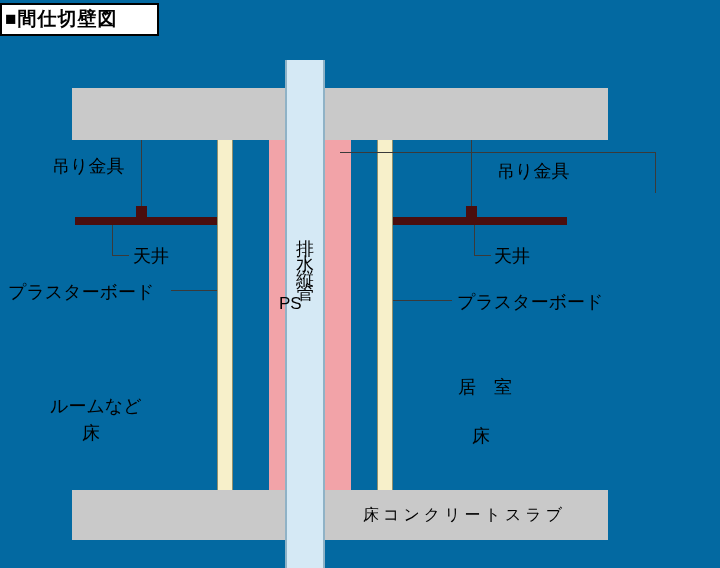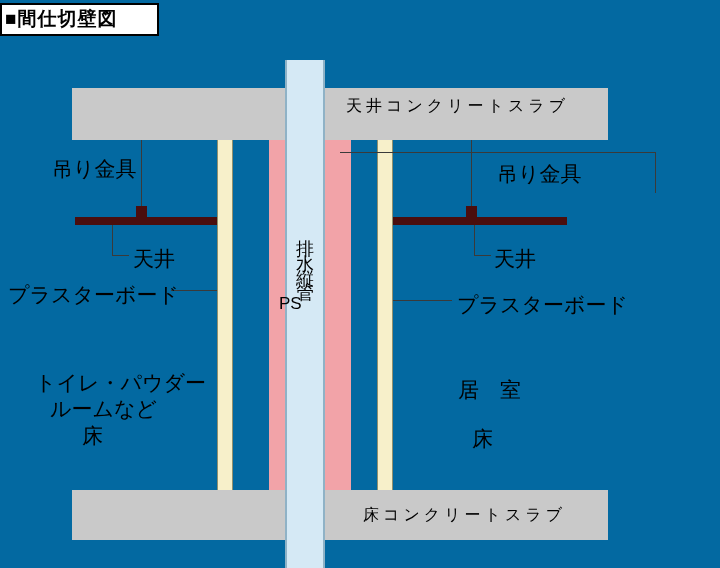--- a/index.html
+++ b/index.html
@@ -1,21 +1,21 @@
 <!DOCTYPE html>
 <html style="--slab: #c9c9c9; --pipe-fill: #d5e9f5; --pipe-border: #8fb2c6; --sound-sheet: #f2a3a8; --plasterboard: #f7f0ca; --plasterboard-border: #90906e; --ceiling-bar: #4a0e0e; --line: #3a3a3a;"><head>
 <meta charset="utf-8">
 <style>
   html,body{margin:0;padding:0;background:#ffffff;}
   .canvas{position:relative;width:720px;height:568px;background:#0369a1;overflow:hidden;
           font-family:"Liberation Sans","DejaVu Sans",sans-serif;color:#000;}
   .title-box{position:absolute;left:0;top:3px;border:2px solid #000;
              padding:1px 40px 2px 3px;font-size:19px;font-weight:bold;
              letter-spacing:1px;white-space:nowrap;z-index:7;background:#fff;}
-  .label{position:absolute;font-size:21px;line-height:1.2;white-space:nowrap;z-index:6;}
+  .label{position:absolute;font-size:18px;line-height:1.2;white-space:nowrap;z-index:6;}
   .slab-label{font-size:16px;letter-spacing:4px;}
   .slab{position:absolute;left:72px;width:536px;background:var(--slab,#c9c9c9);z-index:1;}
   .slab-top{top:88px;height:52px;}
   .slab-bottom{top:490px;height:50px;}
   .pink-band{position:absolute;left:269px;top:140px;width:82px;height:350px;
              background:var(--sound-sheet,#f2a3a8);z-index:2;}
   .pboard{position:absolute;top:140px;width:14px;height:350px;
           background:var(--plasterboard,#f7f0ca);
           border-left:1px solid var(--plasterboard-border,#90906e);
           border-right:1px solid var(--plasterboard-border,#90906e);z-index:2;}
@@ -69,35 +69,33 @@
   <div class="line" style="left:474px;top:225px;width:1px;height:31px;"></div>
   <div class="line" style="left:474px;top:255px;width:17px;height:1px;"></div>
 
   <div class="line" style="left:171px;top:290px;width:46px;height:1px;"></div>
   <div class="line" style="left:393px;top:300px;width:59px;height:1px;"></div>
 
   <div class="pipe">
     <div class="pipe-label">排水縦管</div>
   </div>
 
-  <div class="label slab-label" style="left:346px;top:96px;">天井コンクリートスラブ</div>
   <div class="label slab-label" style="left:363px;top:505px;">床コンクリートスラブ</div>
 
   <div class="label" style="left:52px;top:156px;">吊り金具</div>
   <div class="label" style="left:497px;top:161px;">吊り金具</div>
 
 
   <div class="label" style="left:133px;top:246px;">天井</div>
   <div class="label" style="left:494px;top:246px;">天井</div>
 
   <div class="label" style="left:8px;top:282px;">プラスターボード</div>
   <div class="label" style="left:457px;top:292px;">プラスターボード</div>
 
   <div class="label" style="left:239px;top:294px;font-size:17px;margin-left:40px;">PS</div>
 
-  <div class="label" style="left:35px;top:370px;">トイレ・パウダー</div>
   <div class="label" style="left:50px;top:396px;">ルームなど</div>
   <div class="label" style="left:82px;top:423px;">床</div>
 
   <div class="label" style="left:458px;top:377px;">居　室</div>
   <div class="label" style="left:472px;top:426px;">床</div>
 
 </div>
 
 </body></html>

